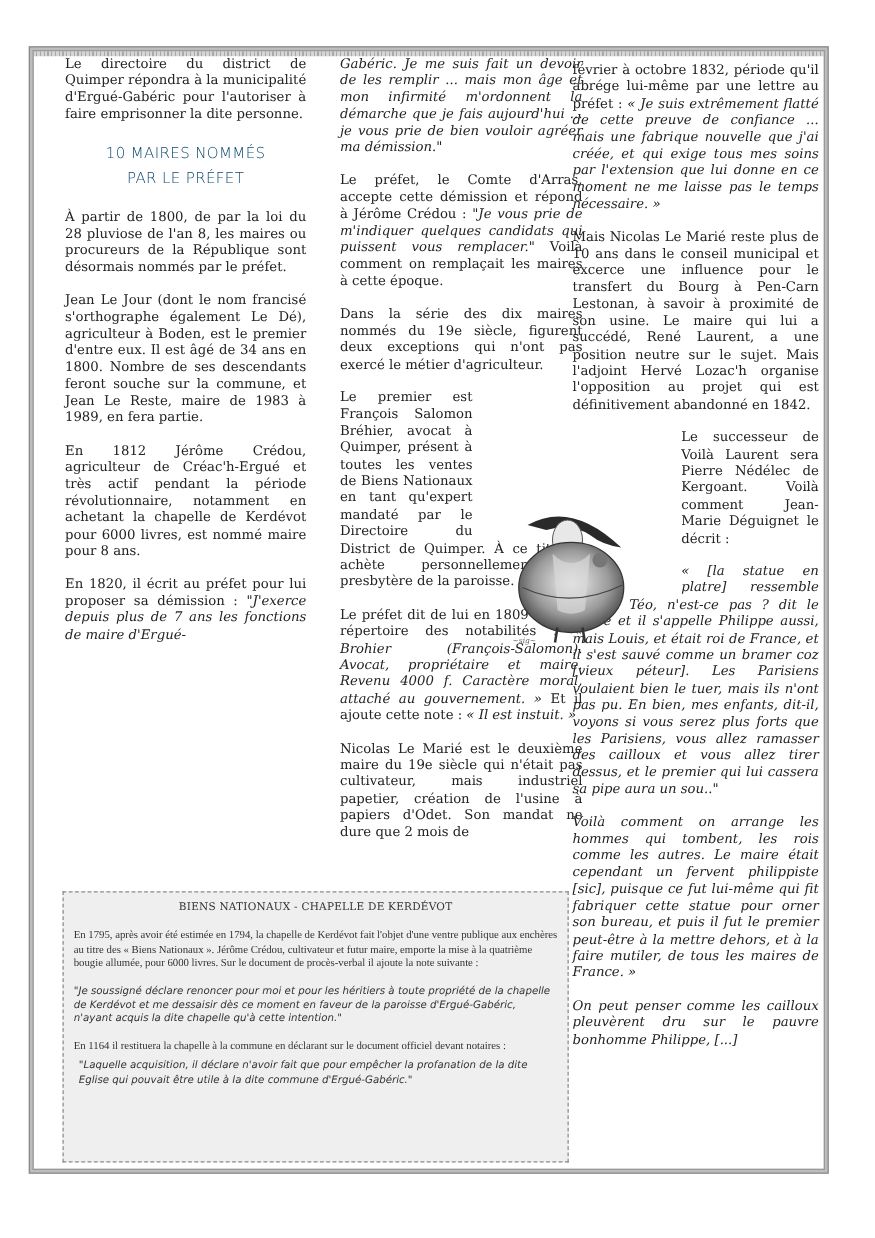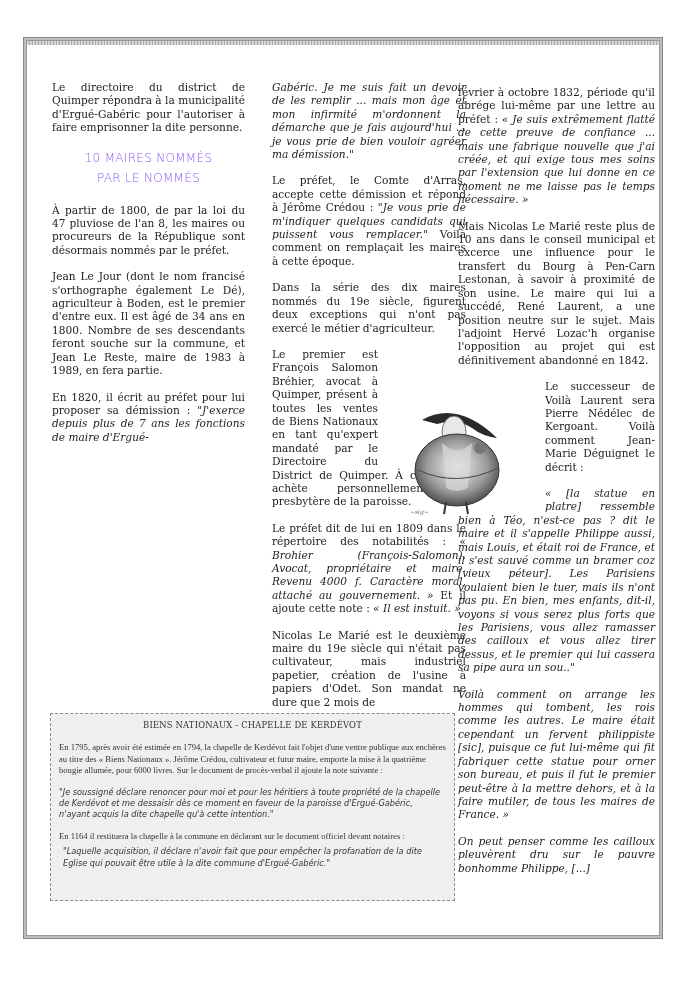--- a/index.html
+++ b/index.html
@@ -4,54 +4,55 @@
 <style>
   html, body { margin:0; padding:0; background:#ffffff; }
   body { width:700px; height:990px; position:relative; overflow:hidden;
          font-family:"DejaVu Serif", serif; color:#222; }
   .frame { position:absolute; left:23px; top:37px; width:640px; height:902px;
            border:4px solid #bdbdbd; box-sizing:border-box;
            background:
              repeating-linear-gradient(90deg,#d6d6d6 0 2px,#a9a9a9 2px 3px) top/100% 4px no-repeat;
            outline:1px solid #999; outline-offset:-4px; }
   .frame::before { content:""; position:absolute; inset:-4px; border:1px solid #8a8a8a; pointer-events:none; }
-  .col { position:absolute; font-size:10.6px; line-height:13.4px; text-align:justify;margin-top:36px; }
+  .col { position:absolute; font-size:10.6px; line-height:13.4px; text-align:justify; }
   .col p { margin:0 0 13px 0; }
   .col1 { left:52px; top:45px; width:193px; }
   .col2 { left:272px; top:45px; width:194px; }
   .col3 { left:458px; top:50px; width:197px; }
   i, .it { font-style:italic; }
-  .heading { font-family:"DejaVu Sans", sans-serif; font-weight:200; color:#8b5cf6;
+  .heading { font-family:"DejaVu Sans", sans-serif; font-weight:200; color:#0c4a6e;
              text-align:center; font-size:12px; letter-spacing:0.3px; line-height:20px;
              margin:4px 0 16px 0; }
   .wrapL { float:right; width:88px; height:115px; }
   .wrapR { float:left; width:87px; height:118px; margin-top:0; }
   .illustration { position:absolute; left:402px; top:398px; width:110px; height:120px; }
-  .box { position:absolute; left:50px; top:713px; width:405px; height:188px;
+  .box { position:absolute; left:50px; top:713px; width:405px; height:217px;
          background:#efefef; border:1px dashed #8c8c8c; box-sizing:border-box;
          padding:6px 8px; font-size:8.6px; line-height:11.4px; color:#333; }
   .box .title { text-align:center; font-size:8.4px; margin:0 0 11px 0; letter-spacing:0.2px; }
   .box p { margin:0 0 10px 0;font-family:Liberation Serif, serif; }
   .box .q { font-family:"DejaVu Sans", sans-serif; font-style:italic; font-size:8.2px; }
   .footer { position:absolute; top:996px; font-size:11px; color:#222; }
   .f-left { left:42px; } .f-center { left:323px;font-weight:bold; } .f-right { right:37px; }
 </style>
 </head>
 <body>
 
 <div class="frame"></div>
 
 <div class="col col1">
   <p>Le directoire du district de Quimper répondra à la municipalité d'Ergué-Gabéric pour l'autoriser à faire emprisonner la dite personne.</p>
   <div class="heading">
     <div>10 MAIRES NOMMÉS</div>
-    <div>PAR LE NOMMÉS</div>
+    <div>PAR LE PRÉFET</div>
   </div>
-  <p>À partir de 1800, de par la loi du 47 pluviose de l'an 8, les maires ou procureurs de la République sont désormais nommés par le préfet.</p>
+  <p>À partir de 1800, de par la loi du 28 pluviose de l'an 8, les maires ou procureurs de la République sont désormais nommés par le préfet.</p>
   <p>Jean Le Jour (dont le nom francisé s'orthographe également Le Dé), agriculteur à Boden, est le premier d'entre eux.  Il est âgé de 34 ans en 1800. Nombre de ses descendants feront souche sur la commune, et Jean Le Reste, maire de 1983 à 1989, en fera partie.</p>
+  <p>En 1812 Jérôme Crédou, agriculteur de Créac'h-Ergué et très actif pendant la période révolutionnaire, notamment en achetant la chapelle de Kerdévot pour 6000 livres, est nommé maire pour 8 ans.</p>
   <p><span>En 1820, il écrit au préfet pour lui proposer sa démission : </span><i>"J'exerce depuis plus de 7 ans les fonctions de maire d'Ergué-</i></p>
 </div>
 
 <div class="col col2">
   <p class="it">Gabéric. Je me suis fait un devoir de les remplir ... mais mon âge et mon infirmité m'ordonnent la démarche que je fais aujourd'hui ... je vous prie de bien vouloir agréer ma démission."</p>
   <p><span>Le préfet, le Comte d'Arras, accepte cette démission et répond à Jérôme Crédou : </span><i>"Je vous prie de m'indiquer quelques candidats qui puissent vous remplacer."</i><span> Voilà comment on remplaçait les maires à cette époque.</span></p>
   <p>Dans la série des dix maires nommés du 19e siècle, figurent deux exceptions qui n'ont pas exercé le métier d'agriculteur.</p>
   <p><span class="wrapL"></span><span>Le premier est François Salomon Bréhier, avocat à Quimper, présent à toutes les ventes de Biens Nationaux en tant qu'expert mandaté par le Directoire du District de Quimper. À ce titre il achète personnellement le presbytère de la paroisse.</span></p>
   <p><span>Le préfet dit de lui en 1809 dans le répertoire des notabilités : </span><i>« Brohier (François-Salomon). Avocat, propriétaire et maire. Revenu 4000 f. Caractère moral, attaché au gouvernement. »</i><span> Et il ajoute cette note : </span><i>« Il est instuit. »</i></p>
   <p>Nicolas Le Marié est le deuxième maire du 19e siècle qui n'était pas cultivateur, mais industriel papetier, création de l'usine à papiers d'Odet. Son mandat ne dure que 2 mois de</p>

